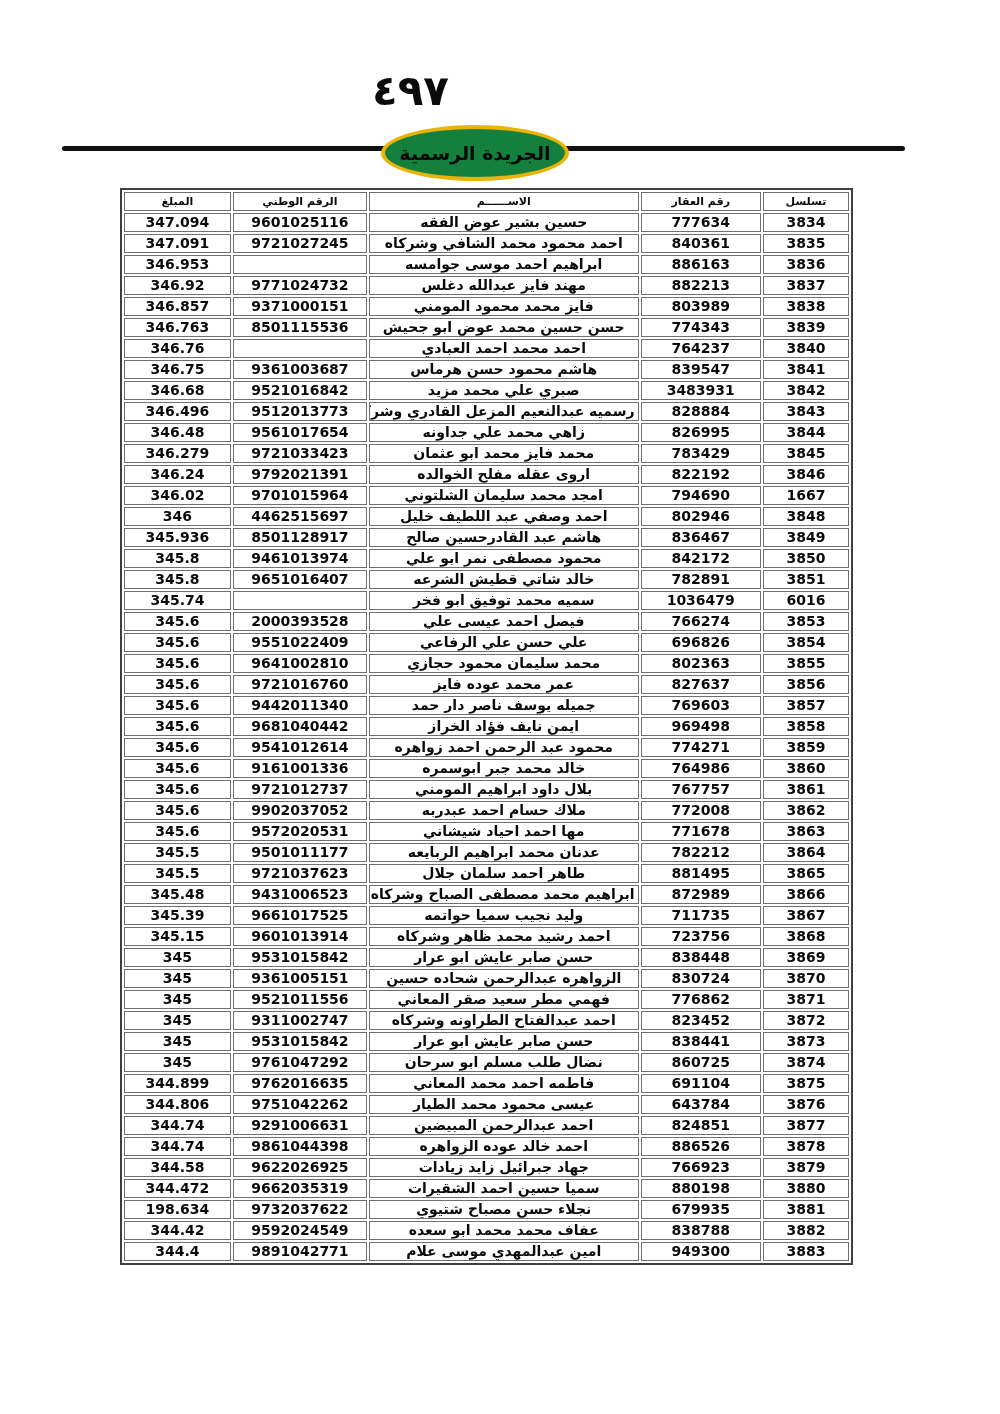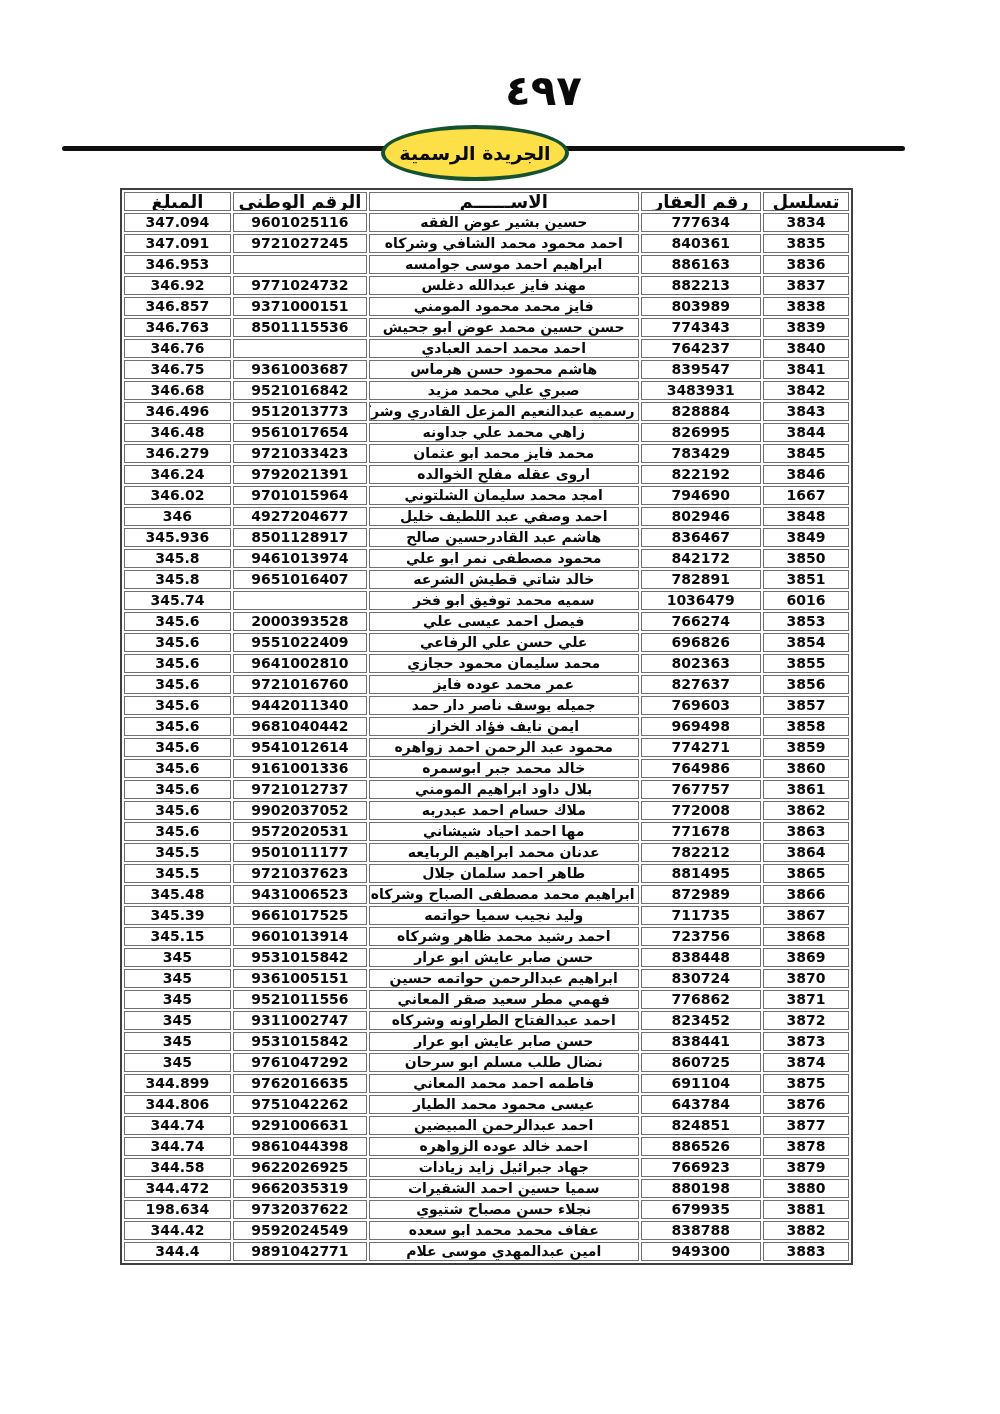--- a/index.html
+++ b/index.html
@@ -2,51 +2,51 @@
 <html lang="ar" dir="rtl"><head>
 <meta charset="utf-8">
 <style>
   html,body{margin:0;padding:0;background:#ffffff;}
   body{width:1000px;height:1414px;font-family:"DejaVu Sans","Liberation Sans",sans-serif;}
   .page{position:relative;width:1000px;height:1414px;background:#ffffff;overflow:hidden;direction:rtl;}
 
   
   .page-number{
     position:absolute;left:372px;top:66px;width:210px;height:50px;
-    text-align:right;font-size:42px;font-weight:700;color:#0a0a0a;line-height:50px;
+    text-align:left;font-size:42px;font-weight:700;color:#0a0a0a;line-height:50px;
     direction:ltr;
   }
   .rule{
     position:absolute;left:62px;top:146px;width:843px;height:5px;
     background:#101010;border-radius:3px;
   }
   .badge{
     position:absolute;left:381px;top:125px;width:188px;height:56px;
-    background:#fde047;border:4px solid #14532d;border-radius:50%;
+    background:#15803d;border:4px solid #eab308;border-radius:50%;
     display:flex;align-items:center;justify-content:center;
     box-sizing:border-box;z-index:2;
   }
   .badge span{font-size:19px;font-weight:700;color:#0a0a0a;white-space:nowrap;}
 
   
   table.gz{
     position:absolute;top:188px;left:120px;width:733px;
     border-collapse:separate;border-spacing:2px;
     background:#ffffff;border:2px solid #3f3f3f;
     table-layout:fixed;direction:rtl;
   }
   table.gz th,table.gz td{
     border:1.5px solid #6f6f6f;
     padding:0 3px;height:16px;line-height:17px;
     text-align:center;vertical-align:middle;
     font-size:14px;font-weight:700;color:#0a0a0a;
     overflow:hidden;white-space:nowrap;box-sizing:content-box;
     background:#ffffff;
   }
-  table.gz th{font-size:18px;}
+  table.gz th{font-size:11px;}
   td.num{direction:ltr;}
   col.c-serial{width:12.0%;}
   col.c-prop{width:16.8%;}
   col.c-name{width:37.6%;}
   col.c-natl{width:18.7%;}
   col.c-amount{width:14.9%;}
 </style>
 </head>
 <body>
 
@@ -173,21 +173,21 @@
           <td class="num">1667</td>
           <td class="num">794690</td>
           <td>امجد محمد سليمان الشلتوني</td>
           <td class="num">9701015964</td>
           <td class="num">346.02</td>
         </tr>
         <tr>
           <td class="num">3848</td>
           <td class="num">802946</td>
           <td>احمد وصفي عبد اللطيف خليل</td>
-          <td class="num">4927204677</td>
+          <td class="num">4462515697</td>
           <td class="num">346</td>
         </tr>
         <tr>
           <td class="num">3849</td>
           <td class="num">836467</td>
           <td>هاشم عبد القادرحسين صالح</td>
           <td class="num">8501128917</td>
           <td class="num">345.936</td>
         </tr>
         <tr>
@@ -326,21 +326,21 @@
         <tr>
           <td class="num">3869</td>
           <td class="num">838448</td>
           <td>حسن صابر عايش ابو عرار</td>
           <td class="num">9531015842</td>
           <td class="num">345</td>
         </tr>
         <tr>
           <td class="num">3870</td>
           <td class="num">830724</td>
-          <td>ابراهيم عبدالرحمن حواتمه حسين</td>
+          <td>الزواهره عبدالرحمن شحاده حسين</td>
           <td class="num">9361005151</td>
           <td class="num">345</td>
         </tr>
         <tr>
           <td class="num">3871</td>
           <td class="num">776862</td>
           <td>فهمي مطر سعيد صقر المعاني</td>
           <td class="num">9521011556</td>
           <td class="num">345</td>
         </tr>

